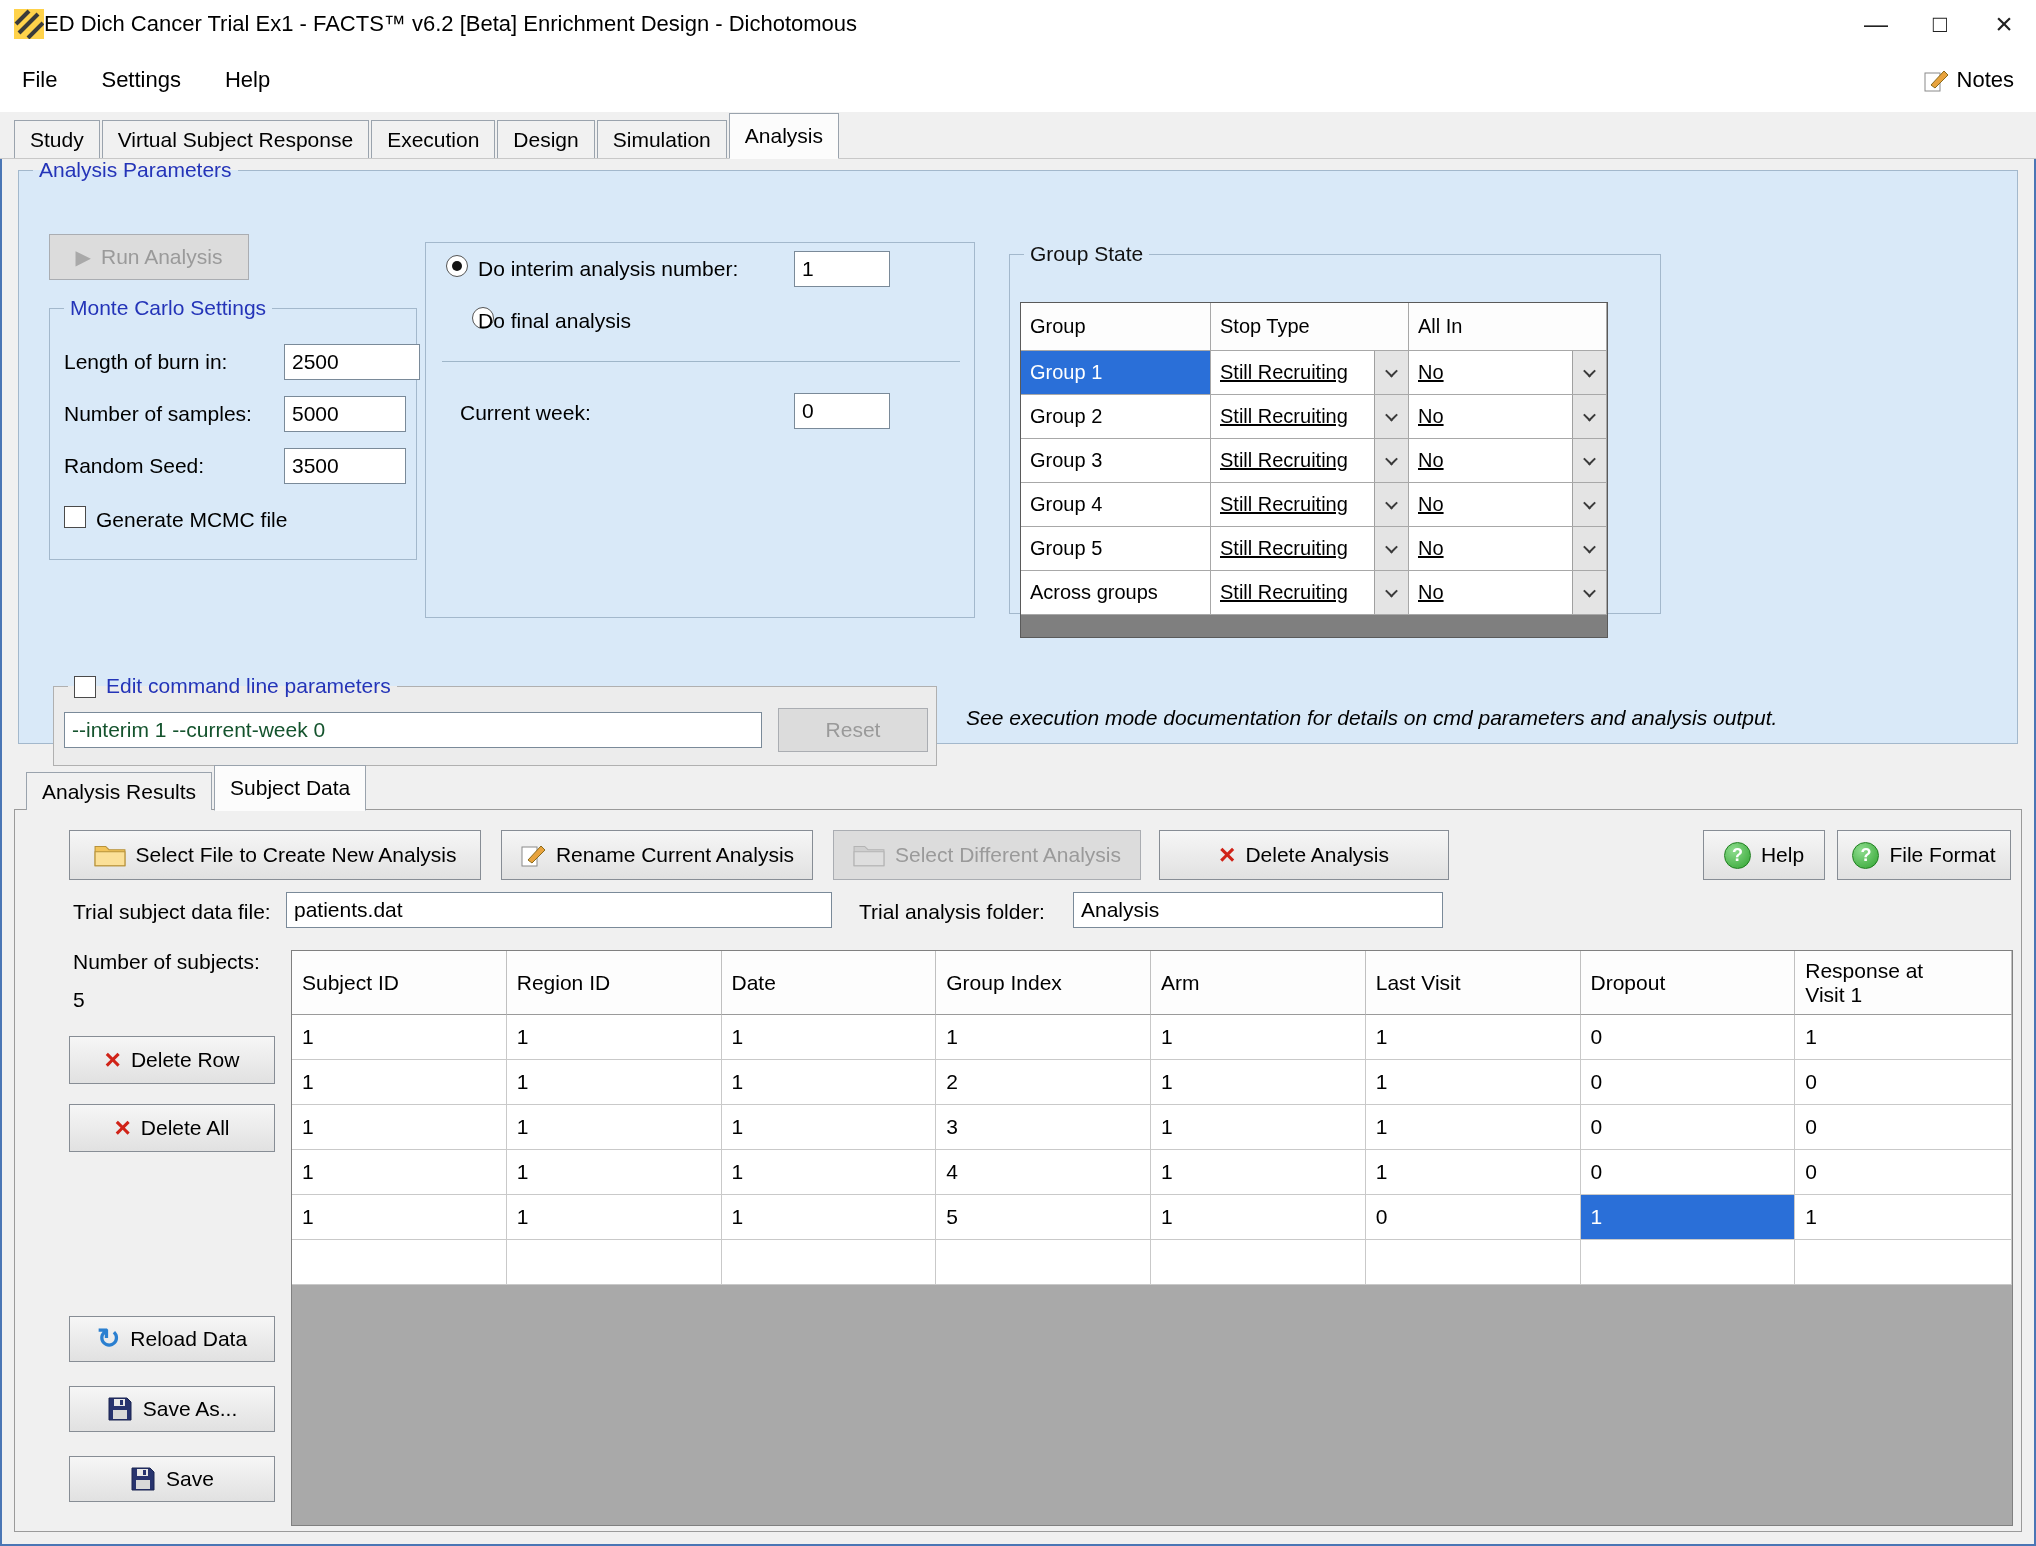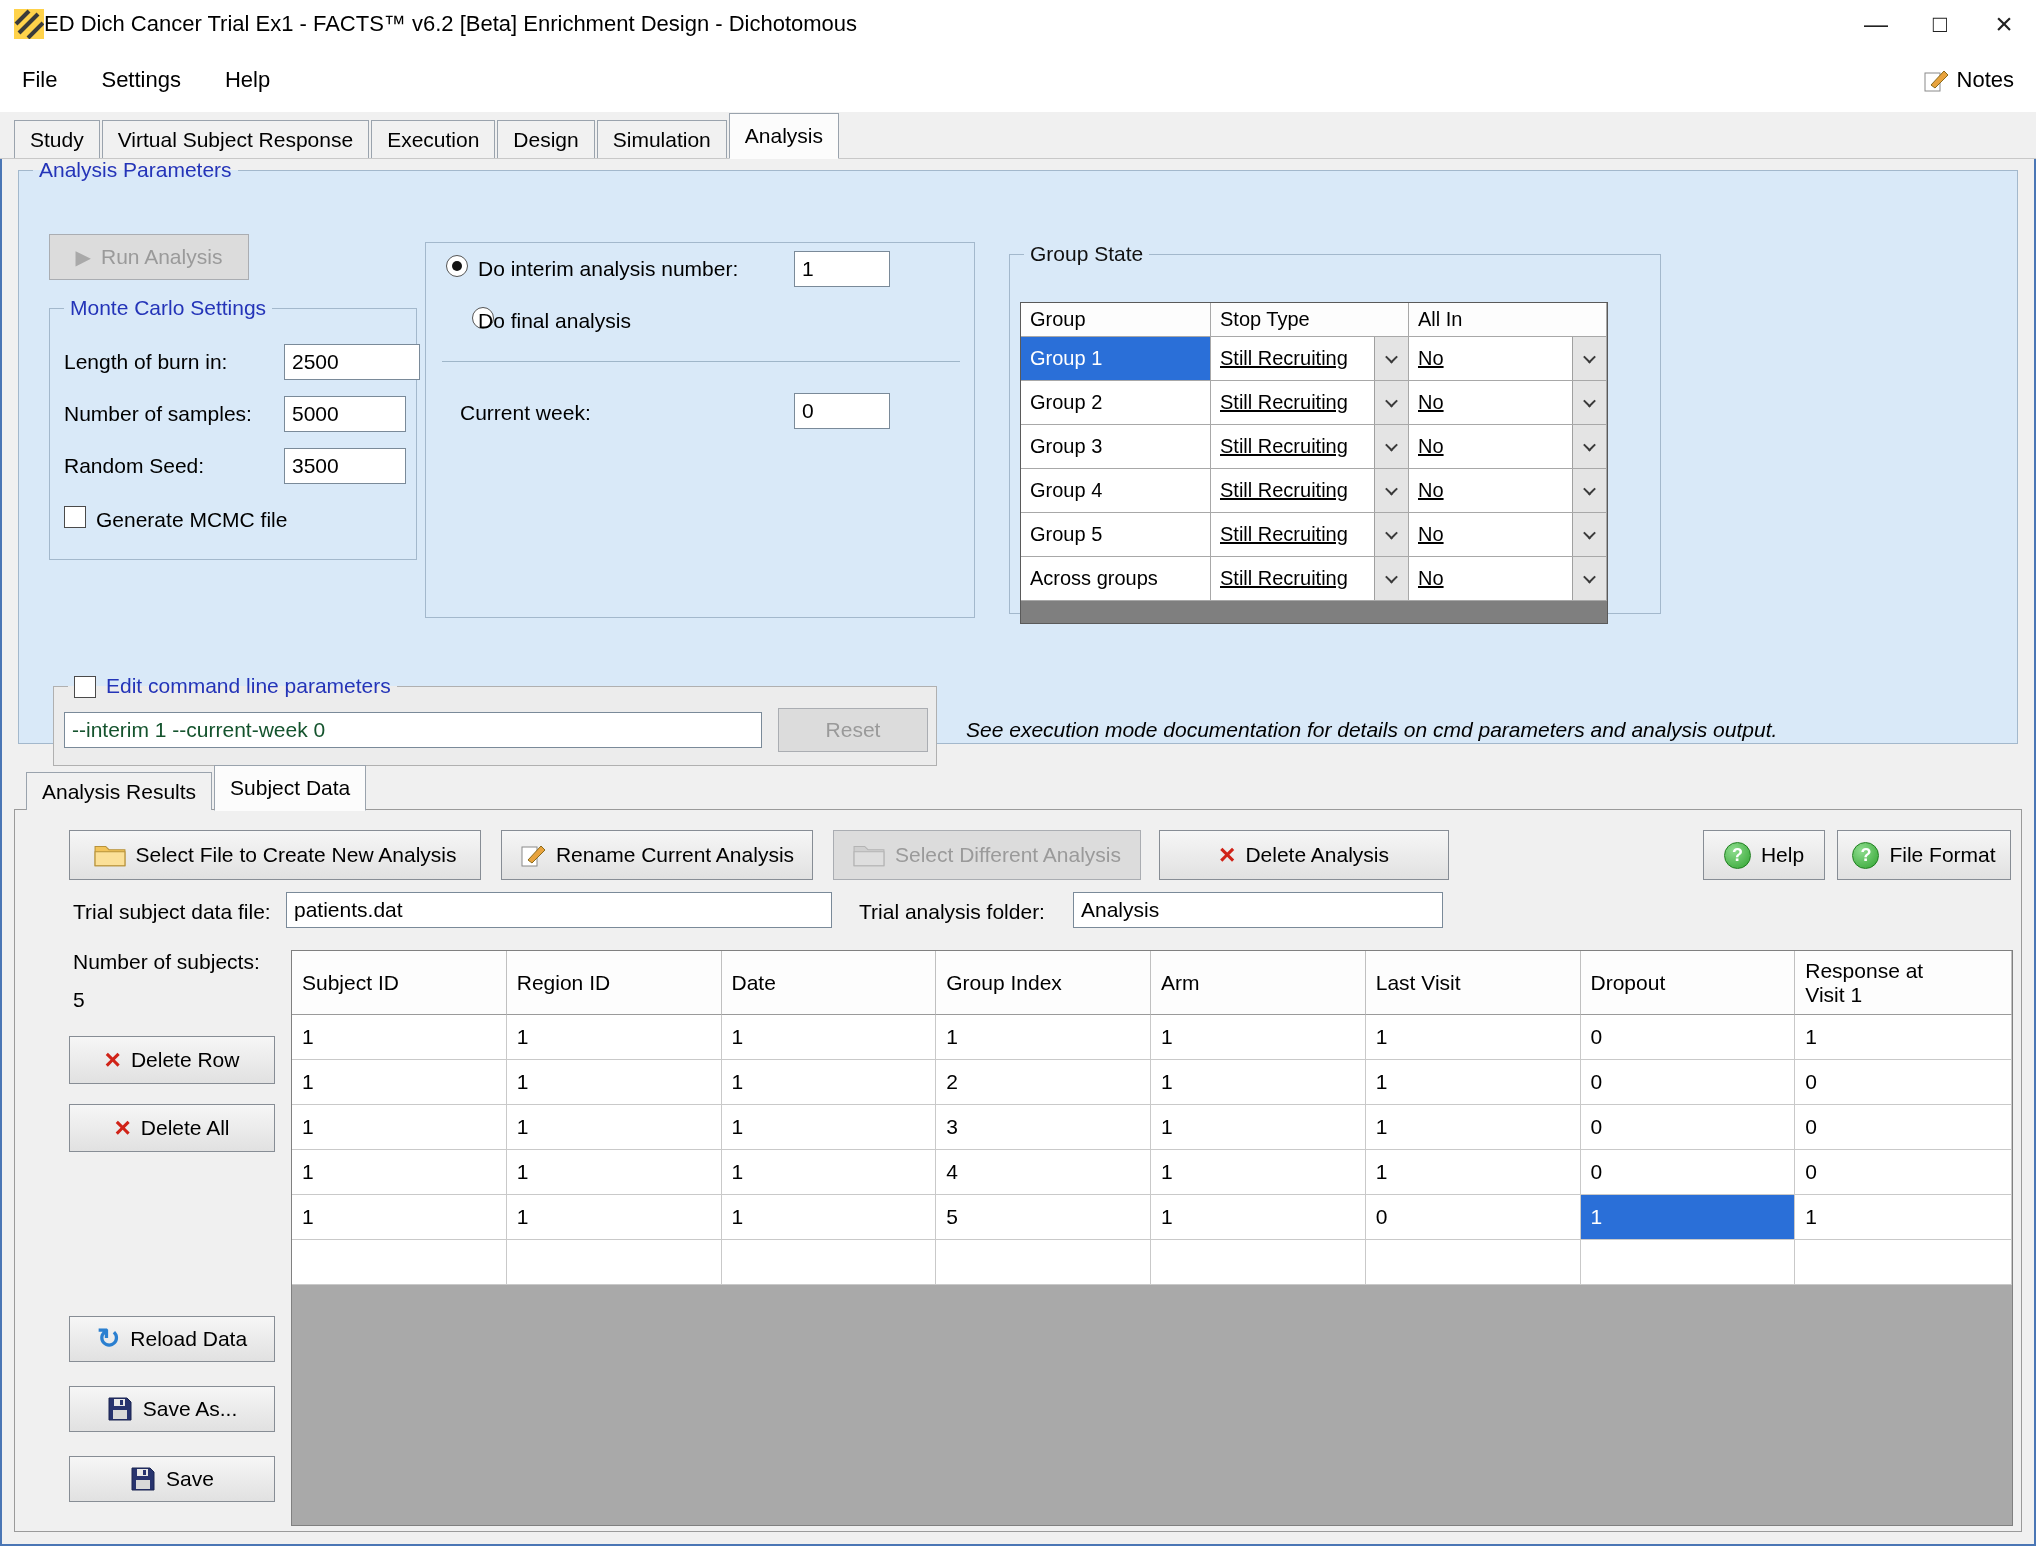--- a/index.html
+++ b/index.html
@@ -48,21 +48,21 @@
   .chev { display: inline-block; width: 9px; height: 9px; border-right: 2px solid #3a3a3a; border-bottom: 2px solid #3a3a3a; transform: rotate(45deg) translate(-1px,-1px); }
   .xicon { color: var(--red_x, #d02318); font-weight: 900; font-size: 28px; line-height: 1; }
   .qicon { width: 27px; height: 27px; border-radius: 50%; background: radial-gradient(circle at 35% 30%, #8fdd8f, #2fa32f); border: 1px solid #1f7f1f; color: #fff; font-weight: bold; font-size: 18px; display: flex; align-items: center; justify-content: center; flex: 0 0 auto; }
   .play-icon { color: #a9a9a9; font-size: 20px; }
   .reload-icon { color: #2a7fd0; font-size: 28px; font-weight: bold; line-height: 1; }
 
   
   .gs-table { position: absolute; left: 10px; top: 36px; width: 588px; background: var(--groupstate_gray, #7f7f7f); border: 1px solid #5a5a5a; }
   .gs-hrow, .gs-row { display: flex; }
   .gs-cell { background: #fff; border-right: 1px solid #a8a8a8; border-bottom: 1px solid #a8a8a8; display: flex; align-items: center; padding-left: 9px; font-size: 20px; }
-  .gs-h { height: 34px; background: #fdfdfd; }
+  .gs-h { height: 48px; background: #fdfdfd; }
   .c-group { width: 190px; }
   .c-stop  { width: 198px; }
   .c-allin { width: 198px; }
   .gs-row .gs-cell { height: 44px; }
   .gs-combo { padding: 0; text-decoration: underline; }
   .combo-text { flex: 1; display: flex; align-items: center; padding-left: 9px; height: 100%; }
   .combo-arrow { width: 34px; height: 100%; background: #e4e4e4; border-left: 1px solid #a0a0a0; display: flex; align-items: center; justify-content: center; }
   .gs-group.selected { background: var(--selection_blue, #2a6fd8); color: #fff; }
   .gs-grayband { height: 22px; }
 
@@ -72,21 +72,21 @@
 
   
   .st { position: absolute; left: 276px; top: 140px; width: 1722px; height: 576px; background: var(--table_gray, #a9a9a9); border: 1px solid #808080; overflow: hidden; }
   .st-hrow { display: flex; height: 64px; }
   .st-h { width: 215px; background: #fdfdfd; border-right: 1px solid #c0c0c0; border-bottom: 1px solid #9a9a9a; display: flex; align-items: center; padding-left: 10px; font-size: 21px; white-space: pre-line; }
   .st-row { display: flex; height: 45px; }
   .st-c { width: 215px; background: #fff; border-right: 1px solid #c9c9c9; border-bottom: 1px solid #c9c9c9; display: flex; align-items: center; padding-left: 10px; font-size: 21px; }
   .st-h:last-child, .st-c:last-child { width: 217px; }
   .st-c.selected { background: var(--selection_blue, #2a6fd8); color: #fff; }
 
-  .italic-note { font-style: italic; font-size: 21px; white-space: nowrap; margin-top: 12px; }
+  .italic-note { font-style: italic; font-size: 21px; white-space: nowrap; }
   .divider { border-top: 1px solid #9fb6c9; }
 </style>
 </head>
 <body>
 
 <div class="titlebar">
   <svg class="app-icon" viewBox="0 0 30 30">
     <rect width="30" height="30" fill="#ffd24a"></rect>
     <path d="M2 15 L15 2" stroke="#3a3a3a" stroke-width="4" fill="none"></path>
     <path d="M5 24 L24 5" stroke="#3a3a3a" stroke-width="4" fill="none"></path>

